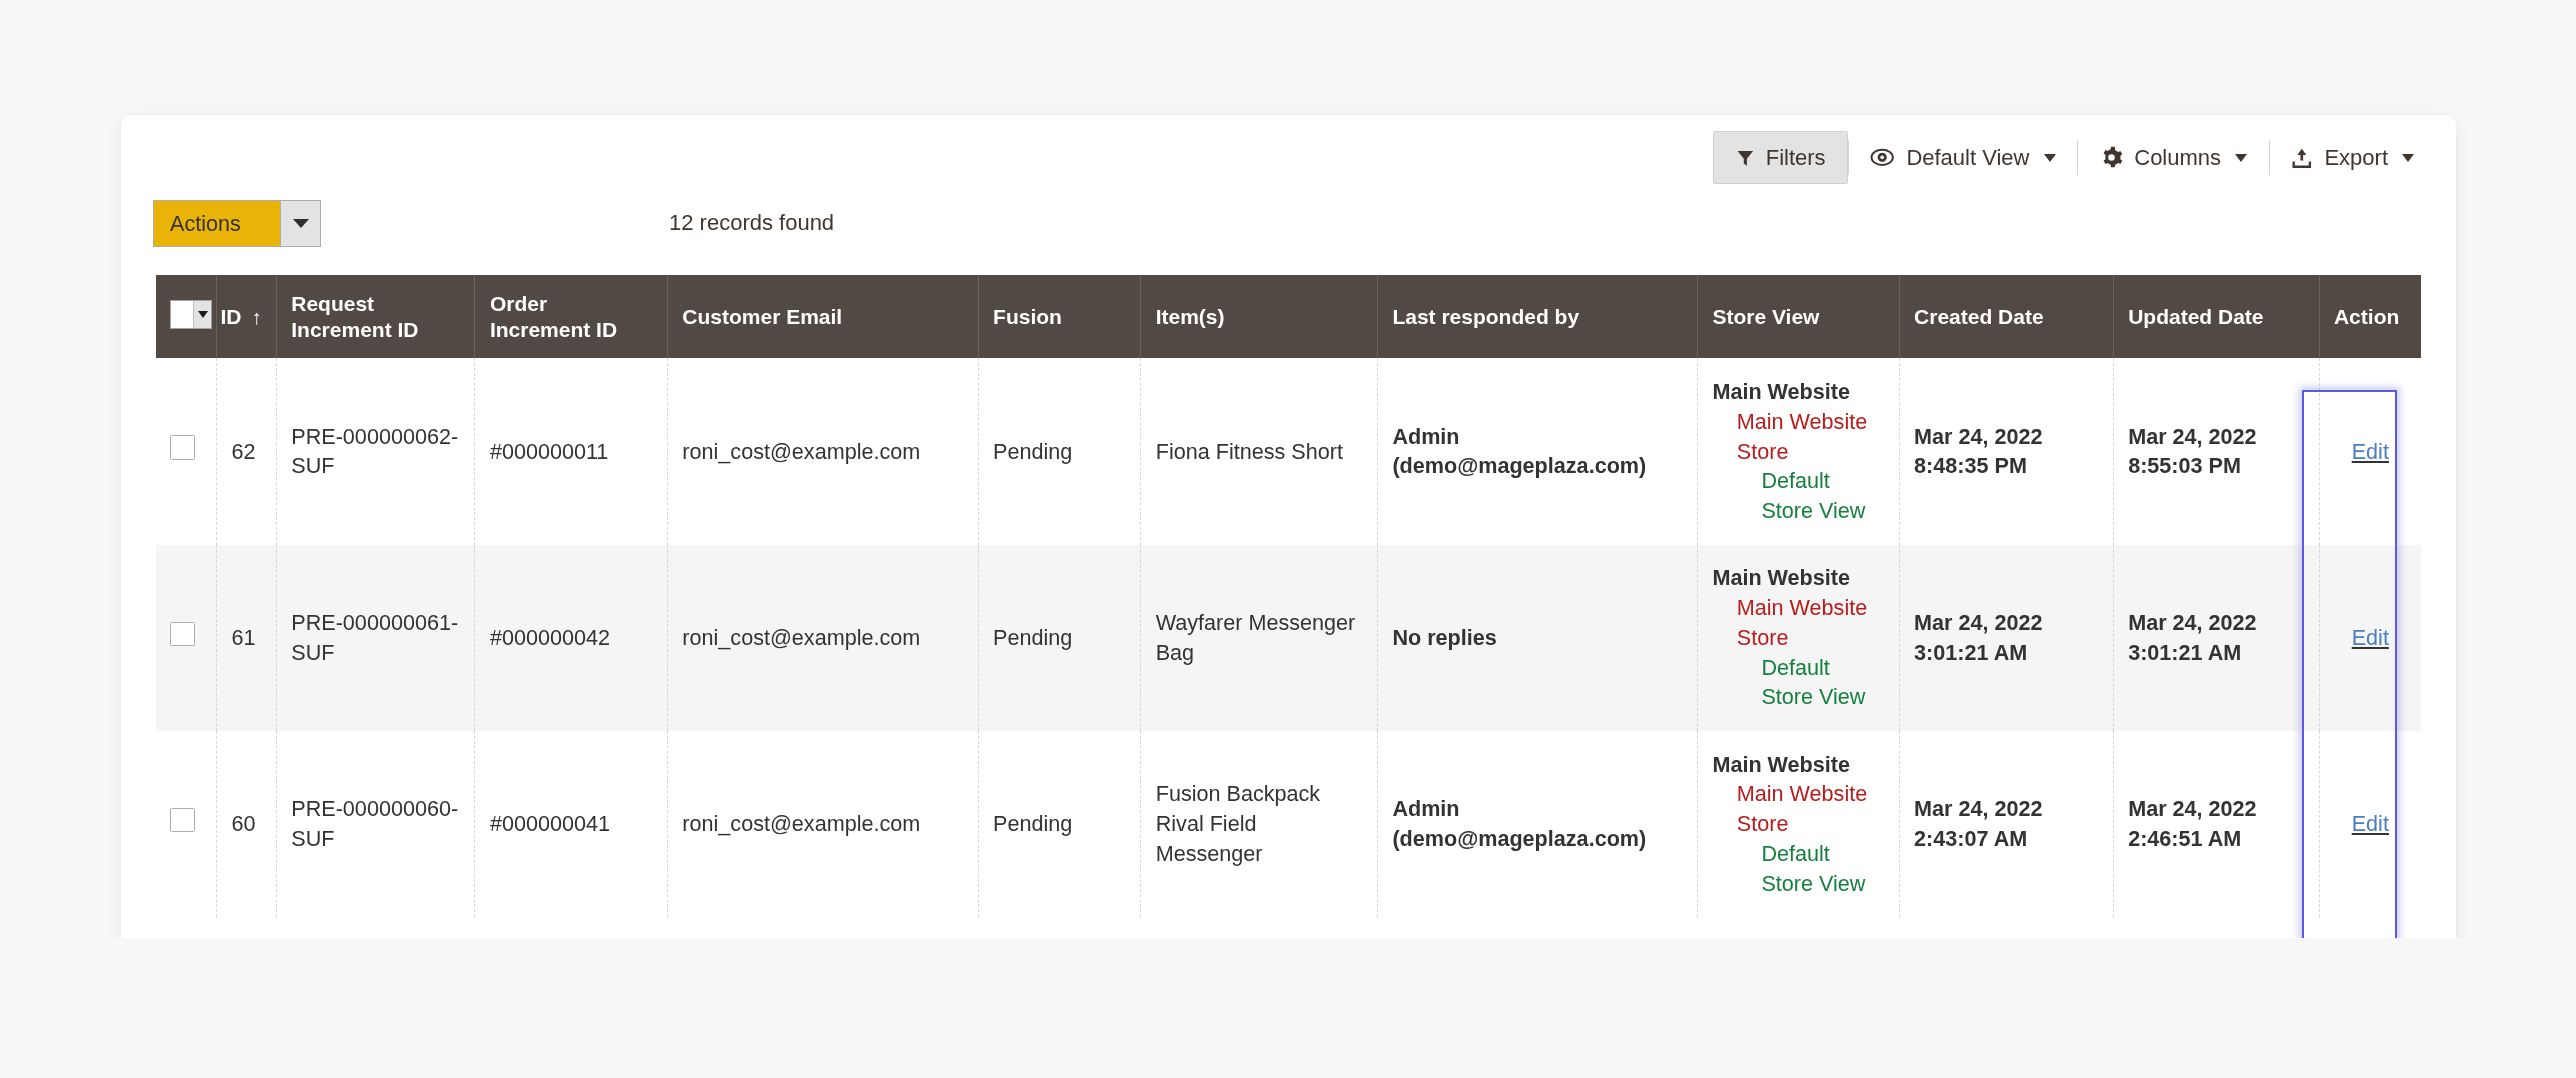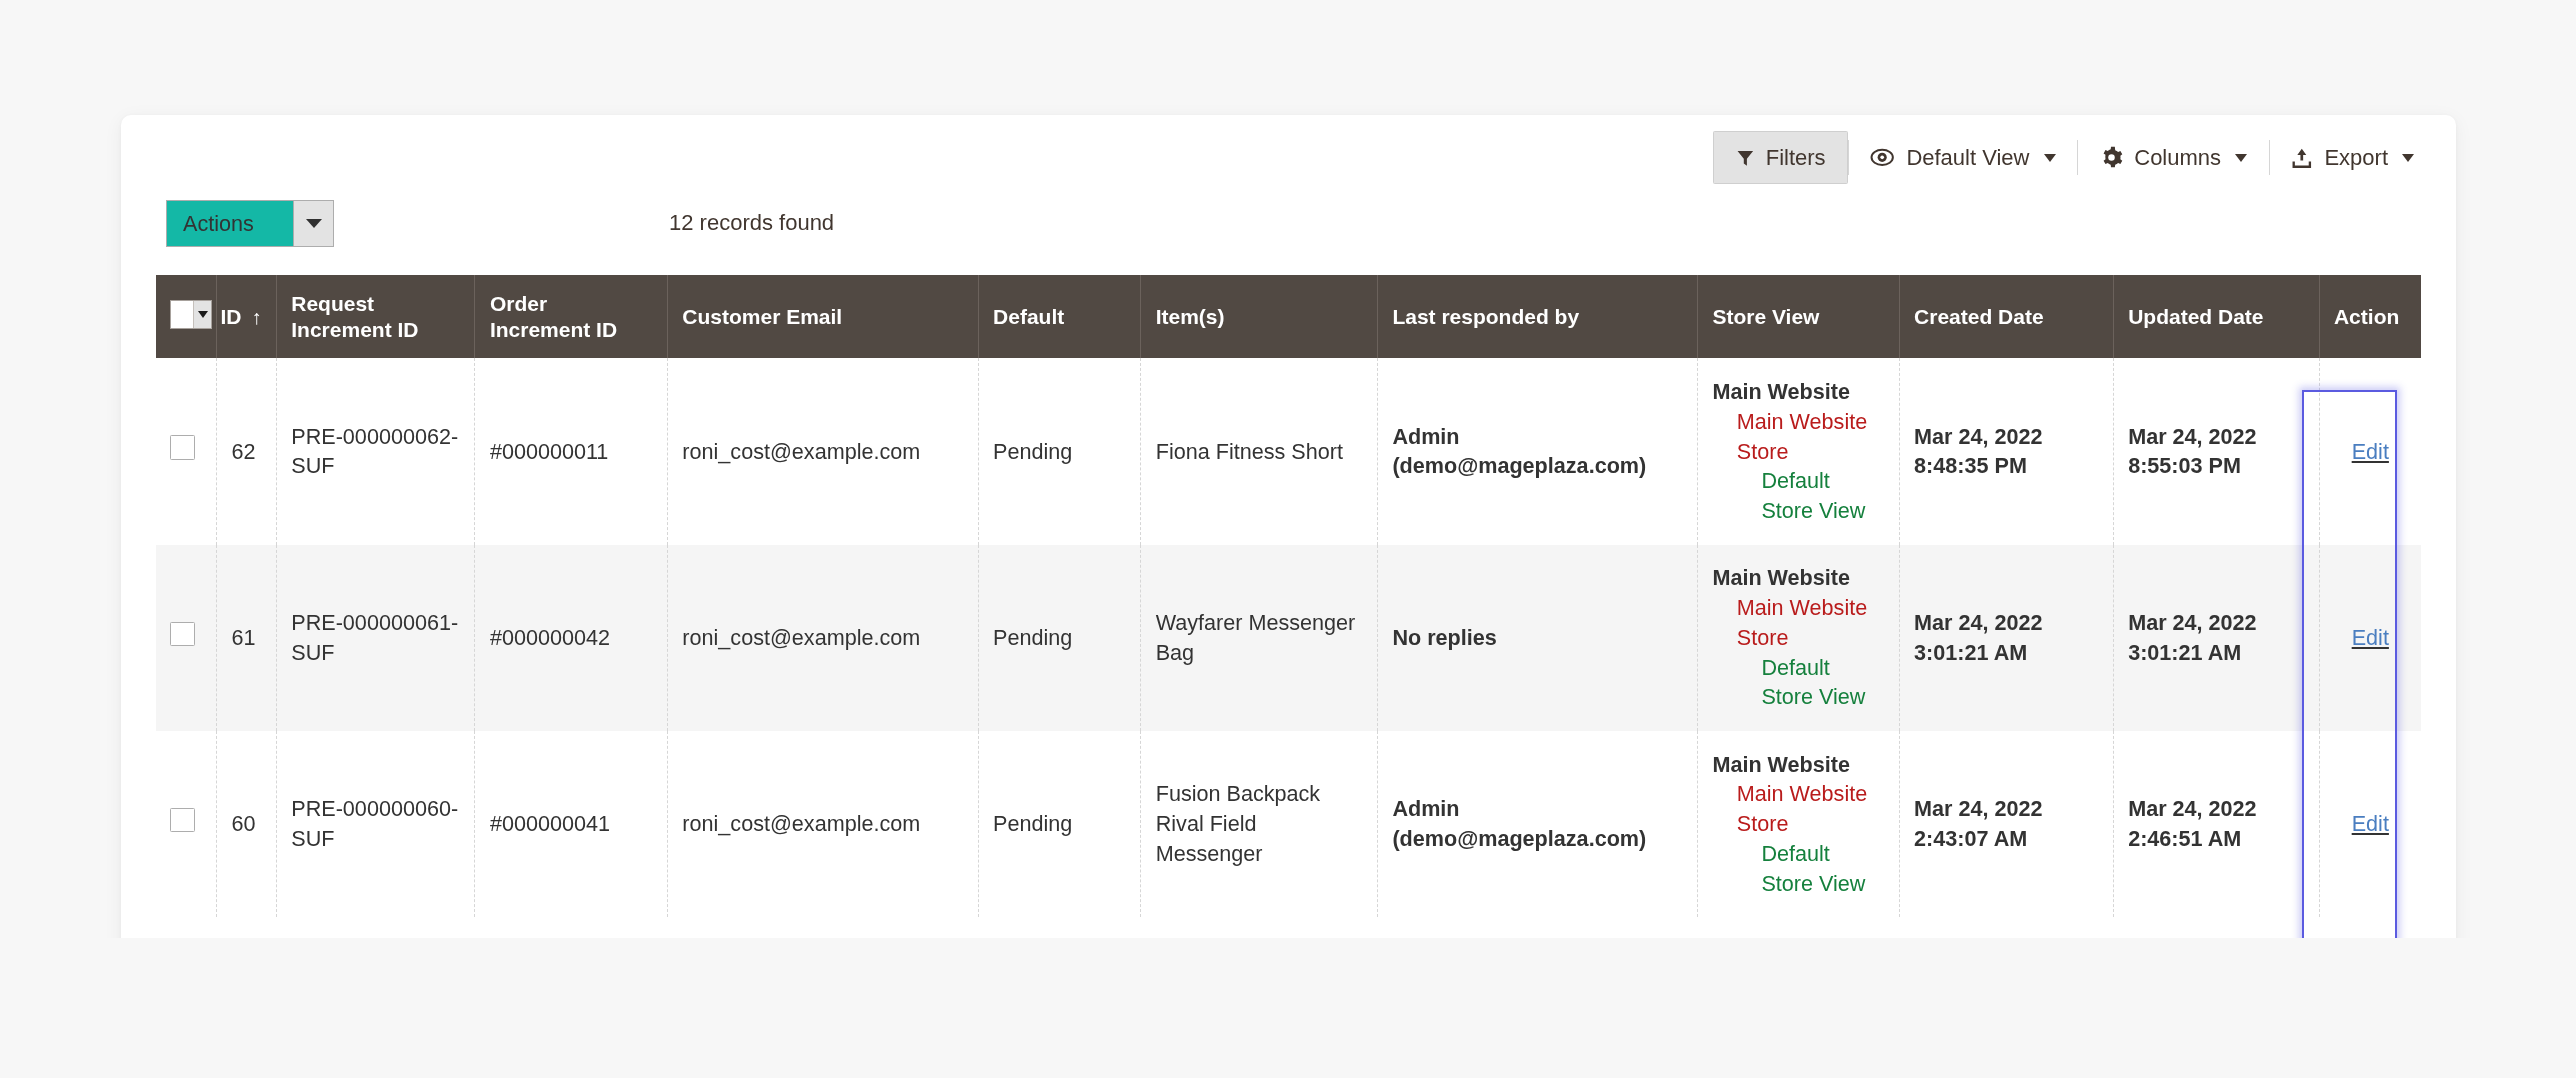--- a/index.html
+++ b/index.html
@@ -86,27 +86,27 @@
   
   .controls-row {
     position: absolute;
     left: 0; right: 0;
     top: 78px;
     height: 72px;
   }
 
   .actions-select {
     position: absolute;
-    left: 45px;
+    left: 32px;
     top: 7.2px;
     width: 168px;
     height: 47px;
     display: flex;
     border: 0.7px solid #adadad;
-    background: #14b8a6;
+    background: #eab308;
     cursor: pointer;
   }
   .actions-select .lbl {
     flex: 1;
     display: flex;
     align-items: center;
     padding-left: 16px;
     font-size: 21.6px;
     color: #333333;
   }
@@ -434,21 +434,21 @@
             </th>
             <th>
               <span class="th-inner">
                 <span>ID</span>
                 <span class="sort-arrow">↑</span>
               </span>
             </th>
             <th>Request Increment ID</th>
             <th>Order Increment ID</th>
             <th>Customer Email</th>
-            <th>Default</th>
+            <th>Fusion</th>
             <th>Item(s)</th>
             <th>Last responded by</th>
             <th>Store View</th>
             <th>Created Date</th>
             <th>Updated Date</th>
             <th>Action</th>
           </tr>
         </thead>
         <tbody id="grid-body">
             <tr class="odd">

